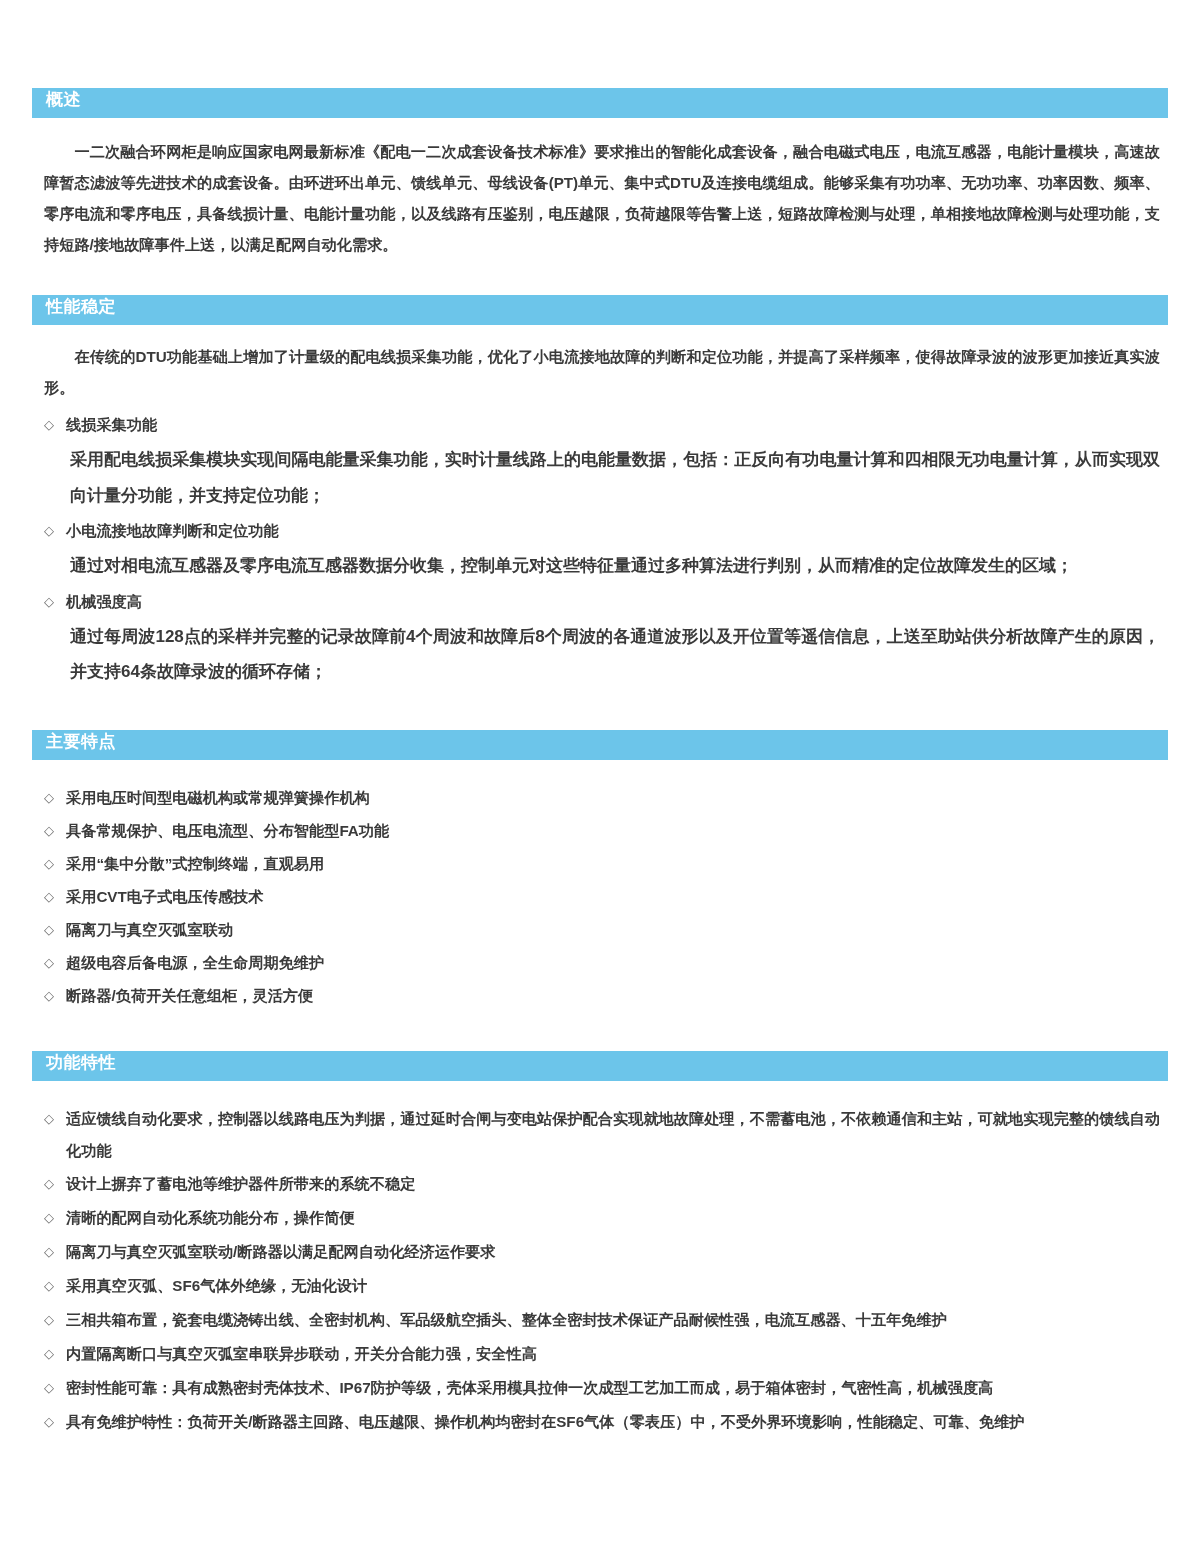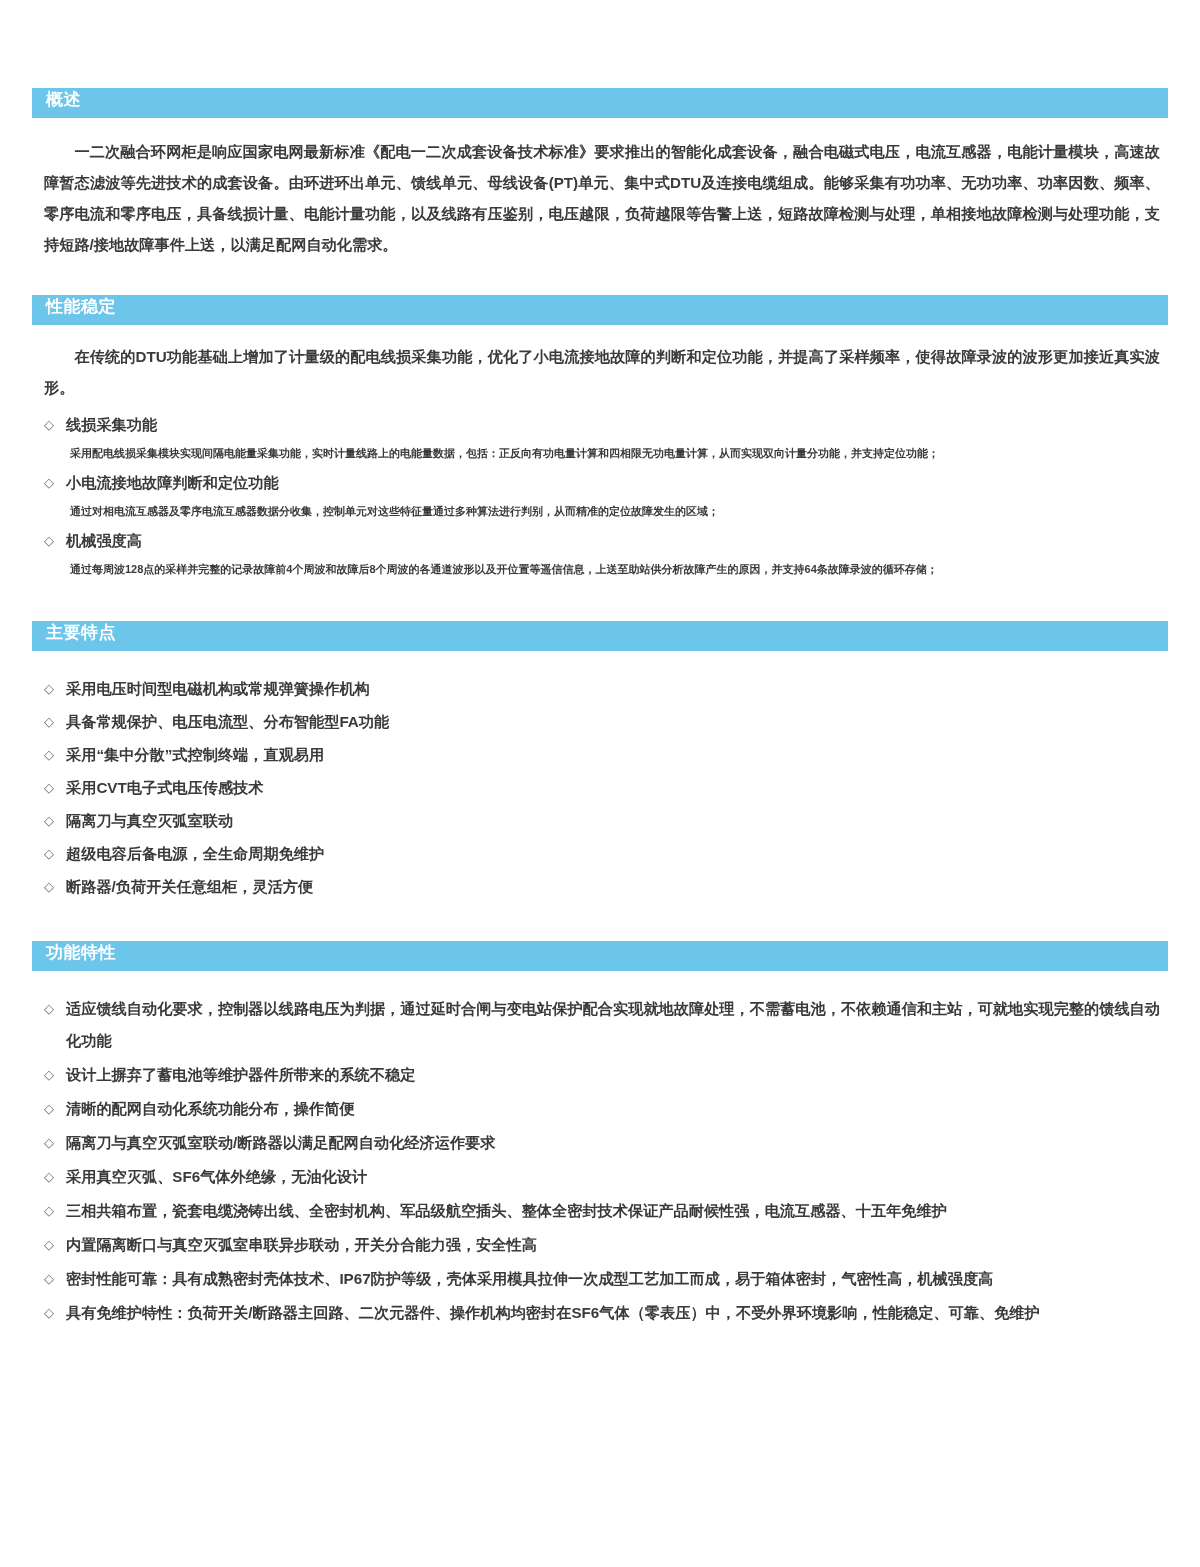--- a/index.html
+++ b/index.html
@@ -65,21 +65,21 @@
   }
   ul.diamond-list > li .bullet {
     position: absolute;
     left: 0;
     top: 0;
     color: #666666;
     font-size: 13px;
     line-height: 2.45;
   }
   .sub-text {
-    font-size: 11px;
+    font-size: 17px;
     line-height: 2.1;
     color: #3a3a3a;
     padding-left: 26px;
     margin: 0 0 2px 0;
     text-align: justify;
   }
   .spacer-lg { height: 22px; }
   .spacer-md { height: 12px; }
   .spacer-sm { height: 6px; }
   .features-body ul.diamond-list > li { margin-bottom: 2px; }
@@ -208,19 +208,19 @@
         <li>
           <span class="bullet">◇</span>
           <span>内置隔离断口与真空灭弧室串联异步联动，开关分合能力强，安全性高</span>
         </li>
         <li>
           <span class="bullet">◇</span>
           <span>密封性能可靠：具有成熟密封壳体技术、IP67防护等级，壳体采用模具拉伸一次成型工艺加工而成，易于箱体密封，气密性高，机械强度高</span>
         </li>
         <li>
           <span class="bullet">◇</span>
-          <span>具有免维护特性：负荷开关/断路器主回路、二次元器件、操作机构均密封在SF6气体（零表压）中，不受外界环境影响，性能稳定、可靠、免维护</span>
+          <span>具有免维护特性：负荷开关/断路器主回路、电压越限、操作机构均密封在SF6气体（零表压）中，不受外界环境影响，性能稳定、可靠、免维护</span>
         </li>
       </ul>
     </div>
   </div>
 
 </div>
 
 </body></html>

